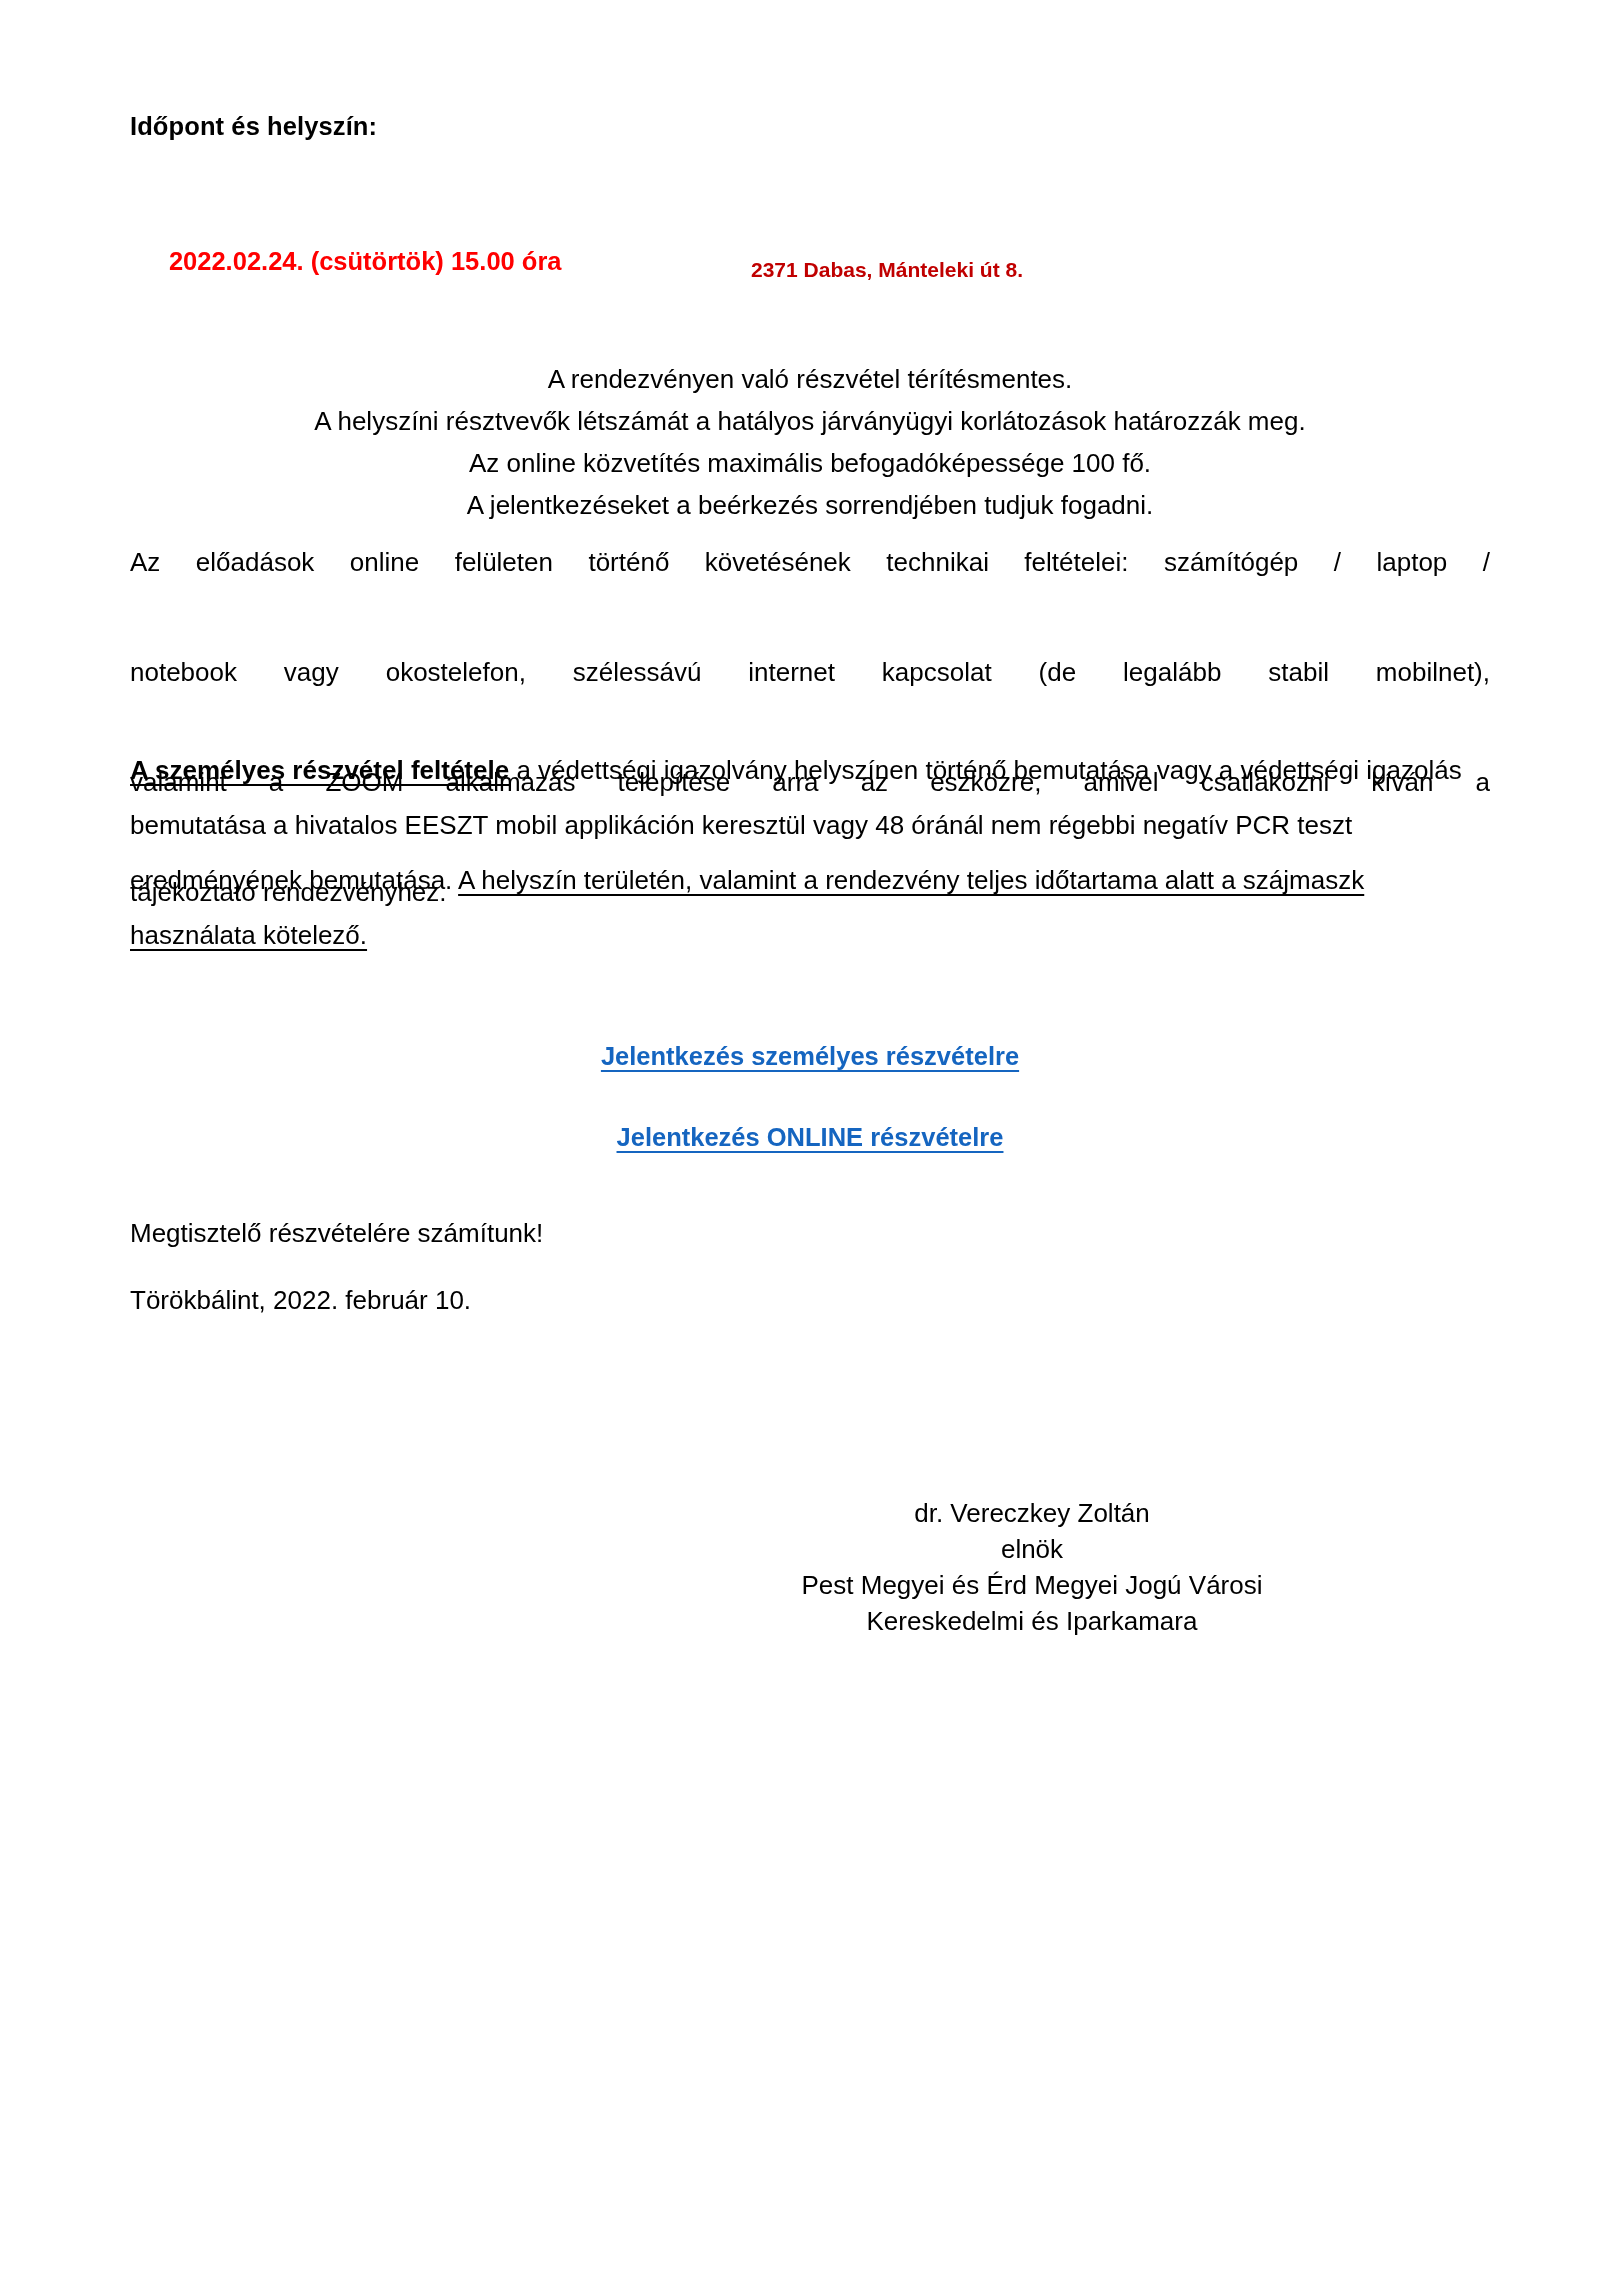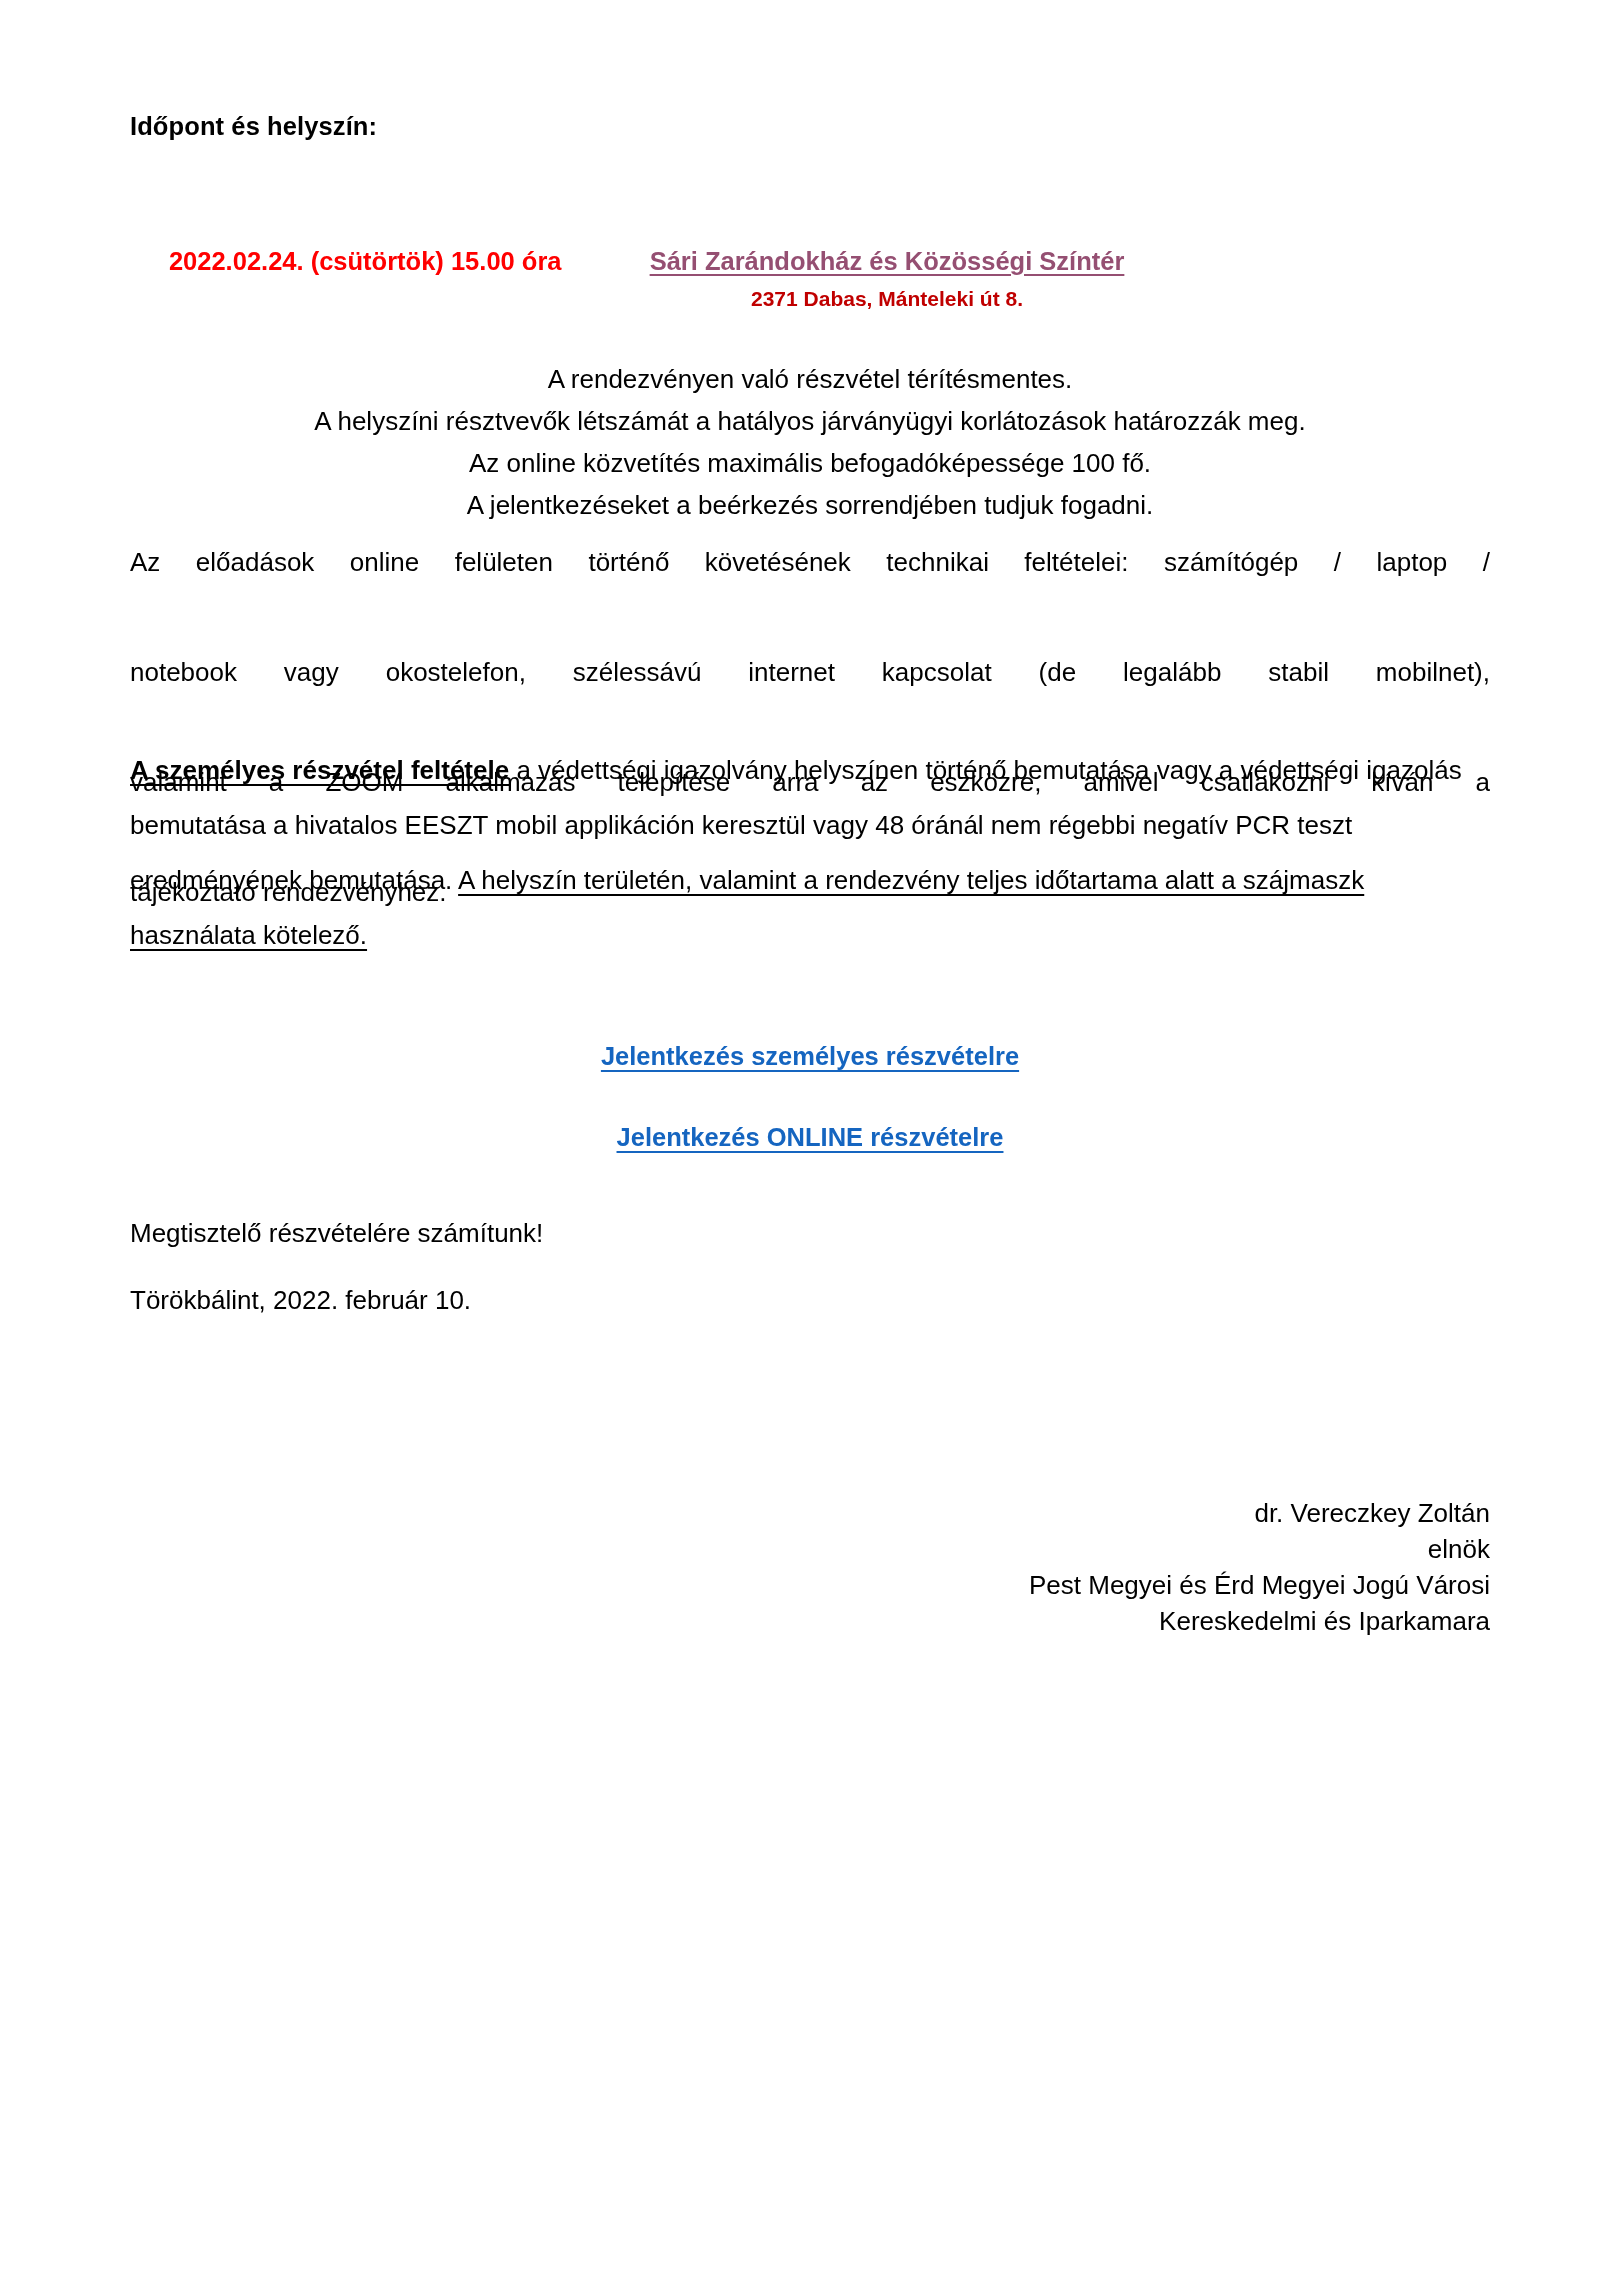--- a/index.html
+++ b/index.html
@@ -174,42 +174,39 @@
   .closing .spacer {
     height: 34px;
   }
 
   
   .signature {
     position: absolute;
     top: 1495px;
     left: 444px;
     width: 916px;
-    text-align: right;
+    text-align: center;
   }
   .signature .line {
     font-size: 26px;
     line-height: 36px;
     white-space: nowrap;
   }
 </style>
 </head>
 <body>
 
 <div class="page">
   <div class="content">
 
     <div class="heading">Időpont és helyszín:</div>
 
     <div class="eventrow">
       <div class="event-date">2022.02.24. (csütörtök) 15.00 óra</div>
       <div class="venue-block">
-        <div>
-          <span class="venue-name">Sári Zarándokház és Közösségi Színtér</span>
-        </div>
         <div class="venue-addr">2371 Dabas, Mánteleki út 8.</div>
       </div>
     </div>
 
     <div class="notes">
       <div class="line">A rendezvényen való részvétel térítésmentes.</div>
       <div class="line">A helyszíni résztvevők létszámát a hatályos járványügyi korlátozások határozzák meg.</div>
       <div class="line">Az online közvetítés maximális befogadóképessége 100 fő.</div>
       <div class="line">A jelentkezéseket a beérkezés sorrendjében tudjuk fogadni.</div>
     </div>

